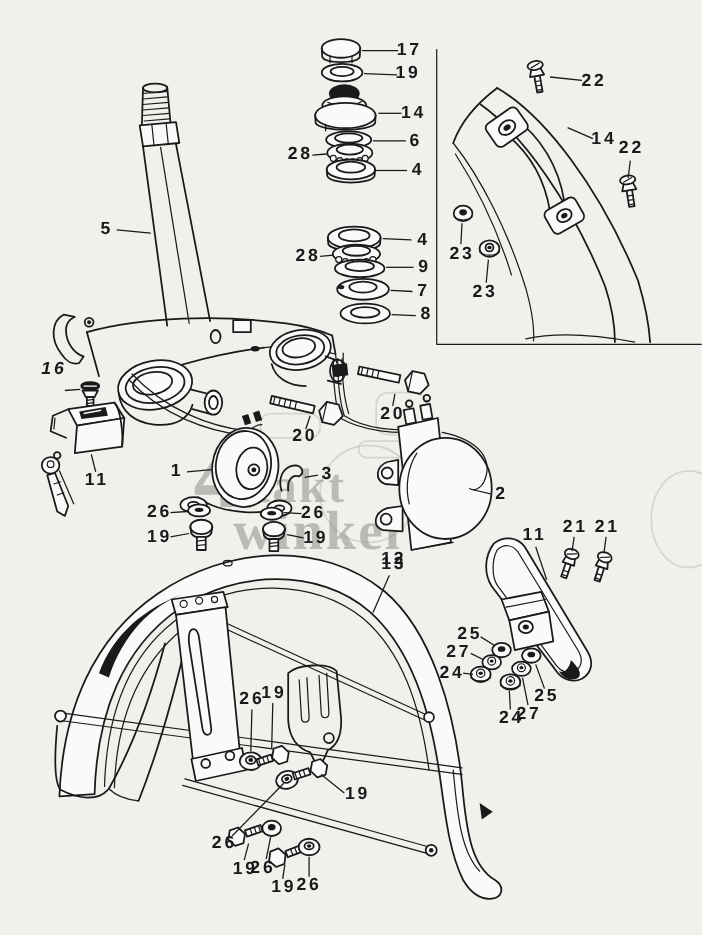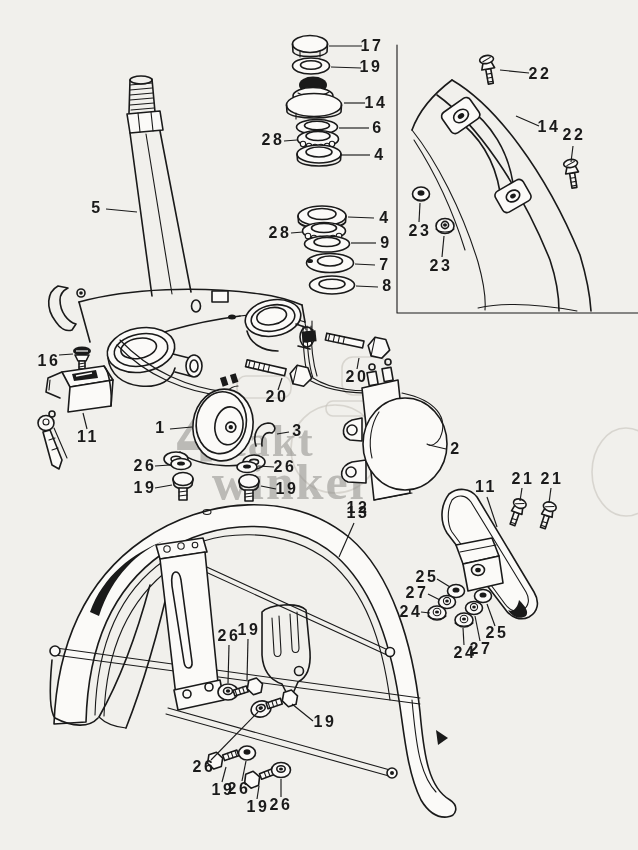--- a/index.html
+++ b/index.html
@@ -544,21 +544,21 @@
       <span class="callout" style="left: 385px; top: 219px;">4</span>
       <span class="callout" style="left: 280px; top: 234px;">28</span>
       <span class="callout" style="left: 386px; top: 244px;">9</span>
       <span class="callout" style="left: 385px; top: 266px;">7</span>
       <span class="callout" style="left: 388px; top: 287px;">8</span>
       <span class="callout" style="left: 540px; top: 75px;">22</span>
       <span class="callout" style="left: 549px; top: 128px;">14</span>
       <span class="callout" style="left: 574px; top: 136px;">22</span>
       <span class="callout" style="left: 420px; top: 232px;">23</span>
       <span class="callout" style="left: 441px; top: 267px;">23</span>
-      <span class="callout" style="left: 49px; top: 362px;">16</span>
+      <span class="callout" style="left: 49px; top: 337px; font-style: italic;">16</span>
       <span class="callout" style="left: 88px; top: 438px;">11</span>
       <span class="callout" style="left: 161px; top: 429px;">1</span>
       <span class="callout" style="left: 298px; top: 432px;">3</span>
       <span class="callout" style="left: 277px; top: 398px;">20</span>
       <span class="callout" style="left: 357px; top: 378px;">20</span>
       <span class="callout" style="left: 145px; top: 467px;">26</span>
       <span class="callout" style="left: 145px; top: 489px;">19</span>
       <span class="callout" style="left: 285px; top: 468px;">26</span>
       <span class="callout" style="left: 287px; top: 490px;">19</span>
       <span class="callout" style="left: 456px; top: 450px;">2</span>

